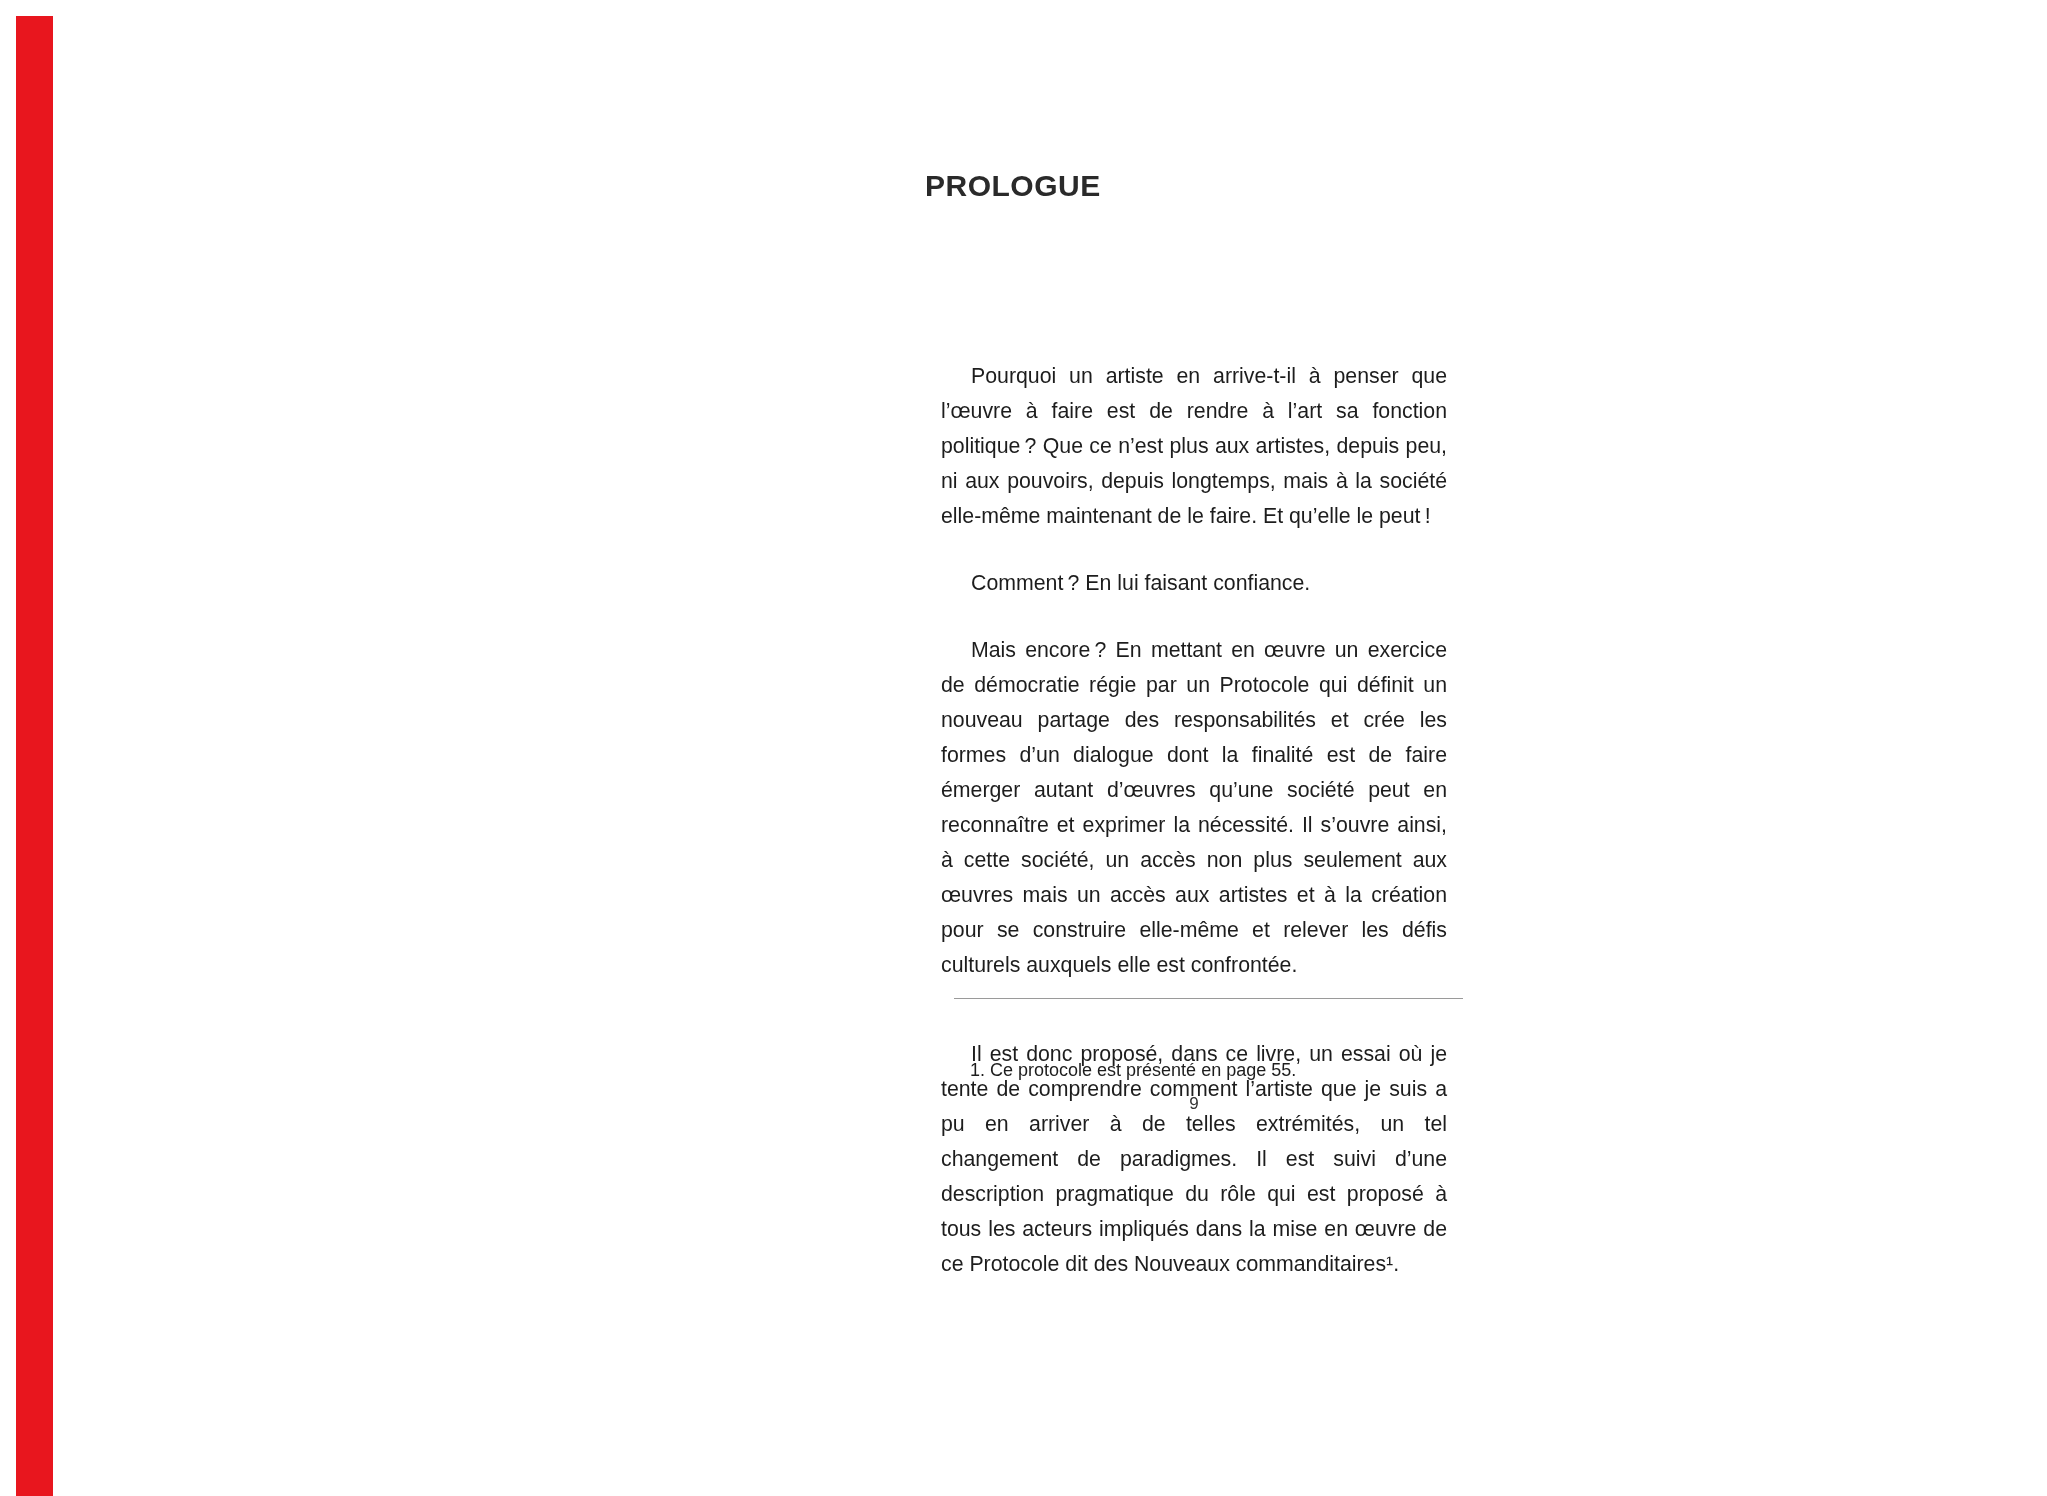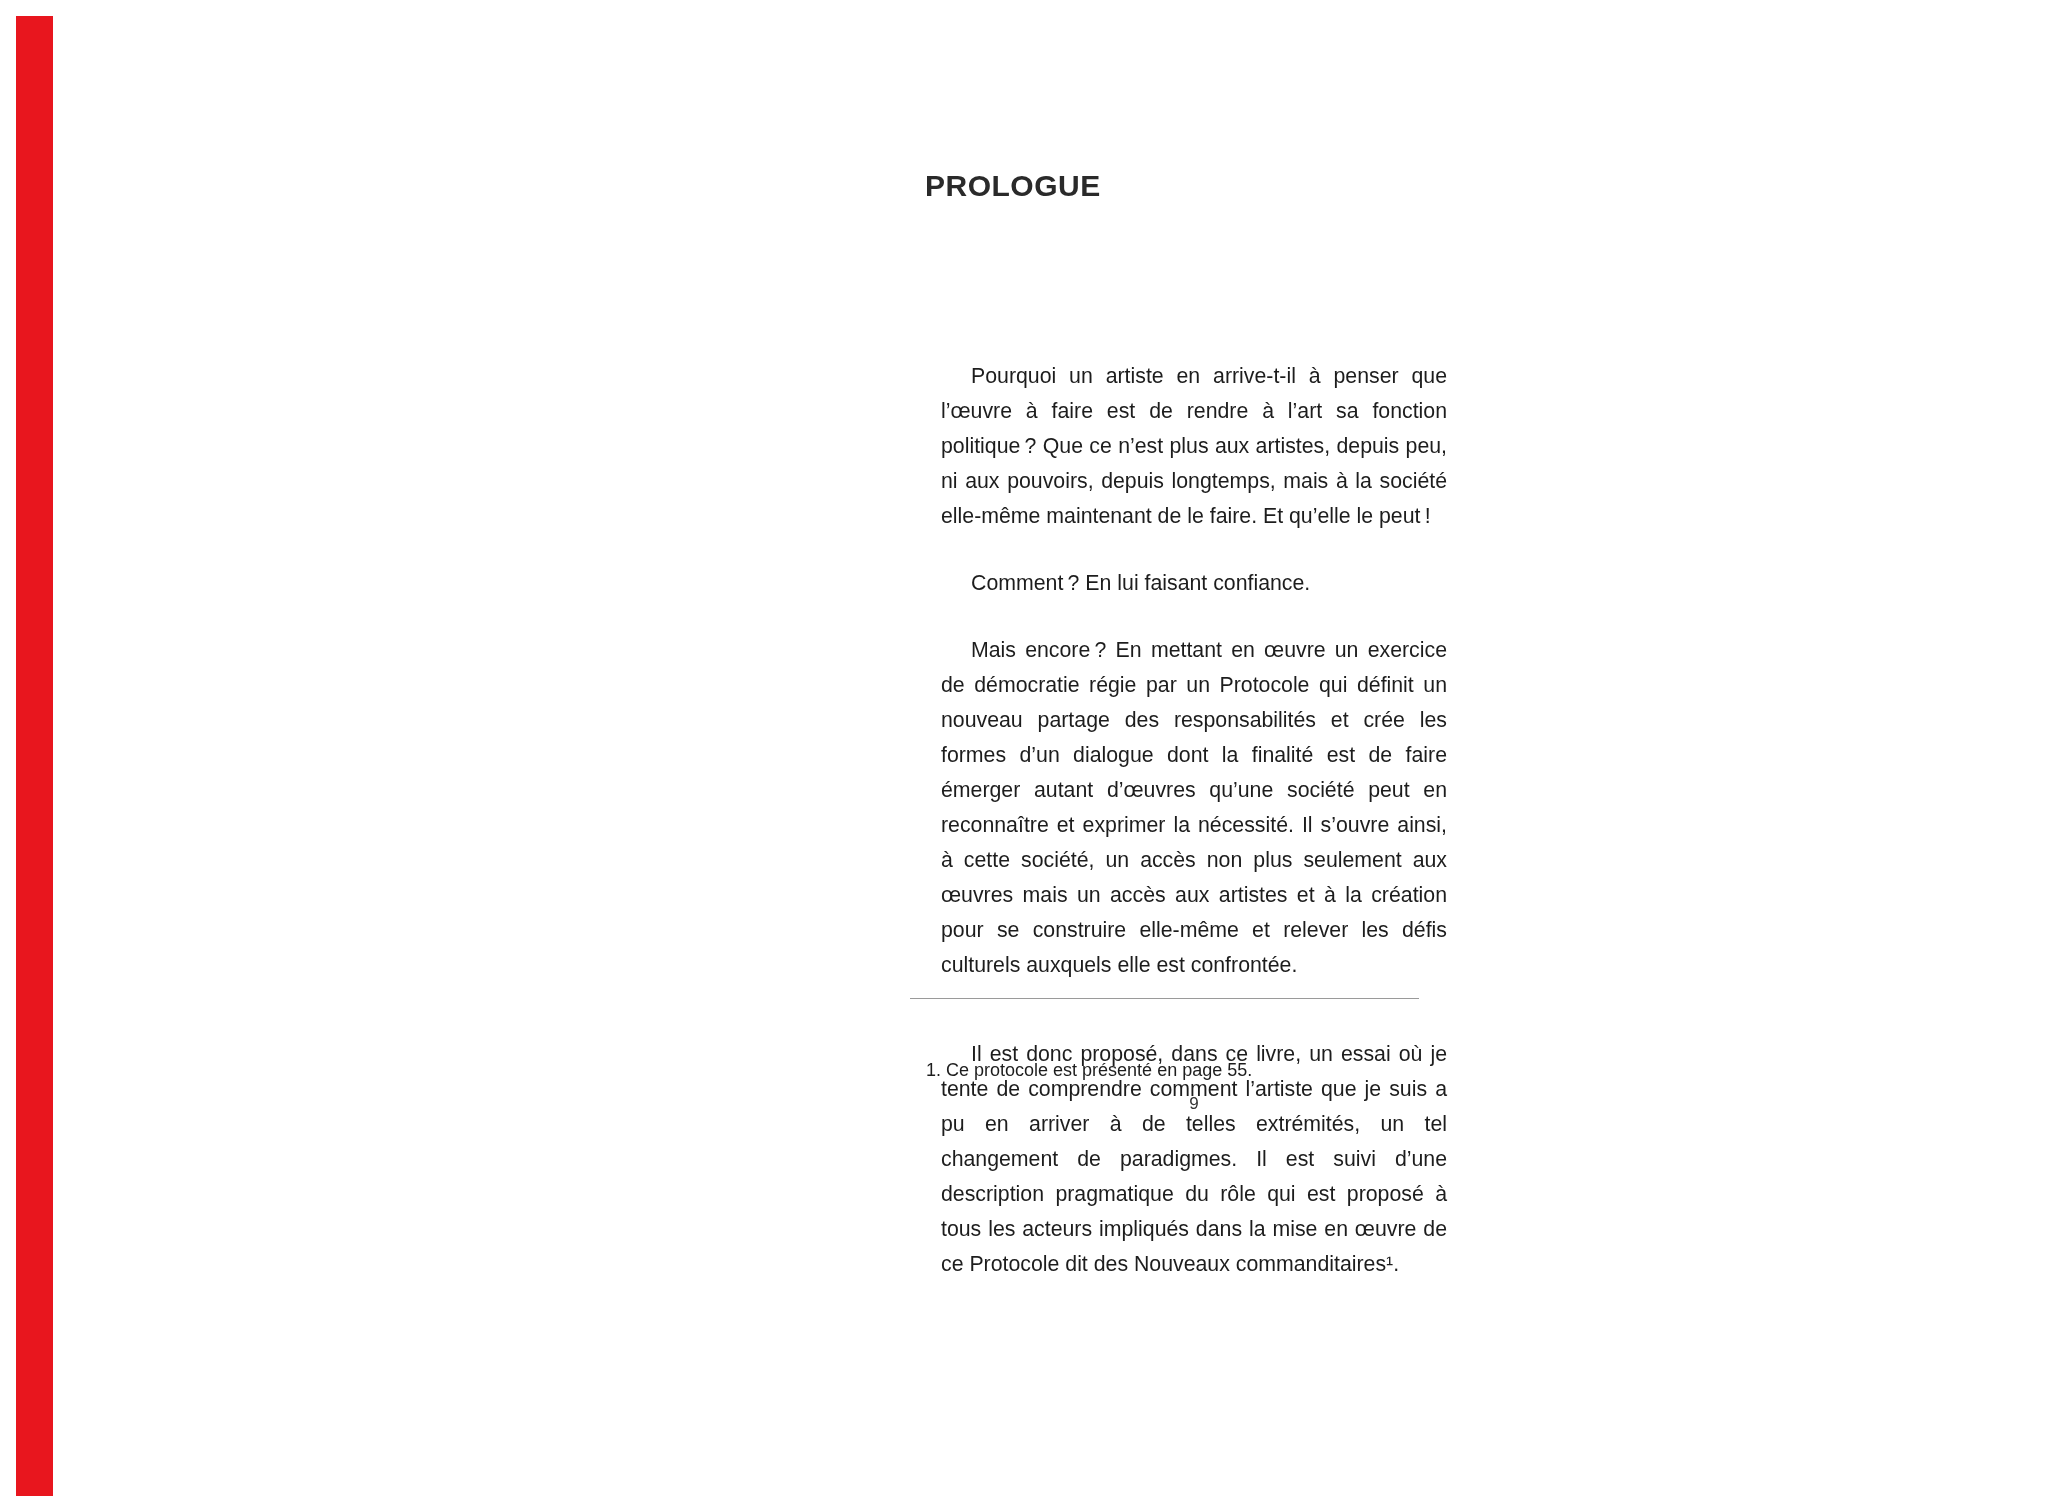--- a/index.html
+++ b/index.html
@@ -44,21 +44,21 @@
     line-height: 35px;
     color: #1d1d1d;
     text-align: justify;
     hyphens: auto;
     -webkit-hyphens: auto;
   }
   .para { text-indent: 30px; }
   .para.spaced { margin-top: 22px; }
   .footnote-area {
     position: absolute;
-    left: 878px;
+    left: 922px;
     top: 966px;
     width: 541px;
   }
   .footnote-rule {
     border: none;
     border-top: 1px solid #9a9a9a;
     height: 0;
     width: 100%;
     margin-bottom: 12px;
   }

